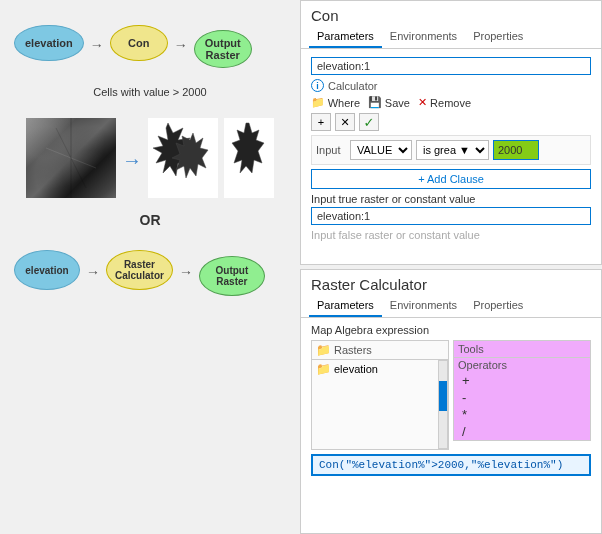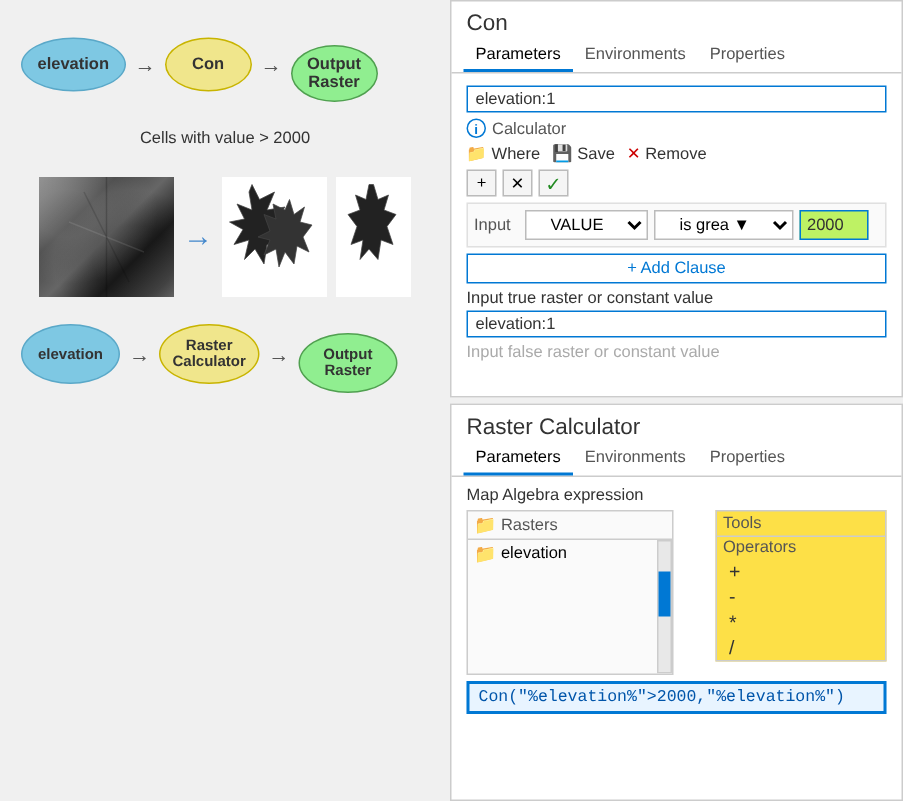--- a/index.html
+++ b/index.html
@@ -226,27 +226,27 @@
       background: #fafafa;
     }
     .where-label {
       font-size: 11px;
       color: #555;
       min-width: 30px;
     }
     .where-select {
       border: 1px solid #bbb;
       background: white;
-      padding: 1px 12px;
+      padding: 1px 2px;
       font-size: 11px;
       height: 20px;
     }
     .where-value {
       border: 1px solid #0078d4;
-      background: #bef264;
+      background: #84cc16;
       padding: 1px 4px;
       font-size: 11px;
       width: 46px;
       height: 20px;
       color: #333;
     }
 
     .add-clause {
       display: flex;
       align-items: center;
@@ -323,22 +323,21 @@
       width: 8px;
       height: 30px;
       background: #0078d4;
       position: absolute;
       top: 20px;
       left: 0;
     }
     .tools-col {
       flex: 1;
       border: 1px solid #ccc;
-      background: #fde047;
-      margin-left: 24px;
+      background: #f0abfc;
     }
     .tools-header {
       font-size: 11px;
       color: #555;
       padding: 2px 4px;
       border-bottom: 1px solid #ccc;
     }
     .tools-item {
       font-size: 13px;
       padding: 1px 8px;
@@ -409,20 +408,21 @@
       </div>
 
       <div style="width:50px;height:80px;background:white;position:relative;overflow:hidden;">
         <svg width="50" height="80" style="position:absolute;top:0;left:0;">
           <polygon points="25,5 28,15 35,12 32,22 40,25 34,33 38,45 30,42 28,55 22,48 16,55 18,42 10,45 14,33 8,25 16,22 13,12 20,15 22,5" fill="#222" stroke="#444" stroke-width="0.5"></polygon>
         </svg>
       </div>
     </div>
   </div>
 
+  <div class="or-label">OR</div>
 
   <div class="workflow2">
     <div class="node-ellipse2 node-blue">elevation</div>
     <div class="arrow">→</div>
     <div class="node-ellipse2 node-yellow" style="white-space: pre-line; text-align:center;">Raster
 Calculator</div>
     <div class="arrow">→</div>
     <div class="node-ellipse2 node-green" style="white-space: pre-line; text-align:center;">Output
 Raster</div>
   </div>

